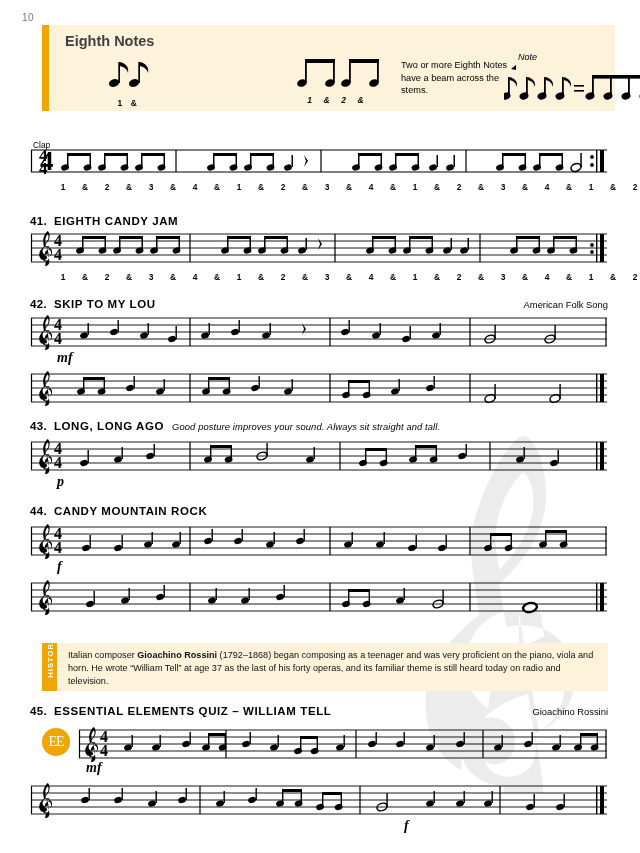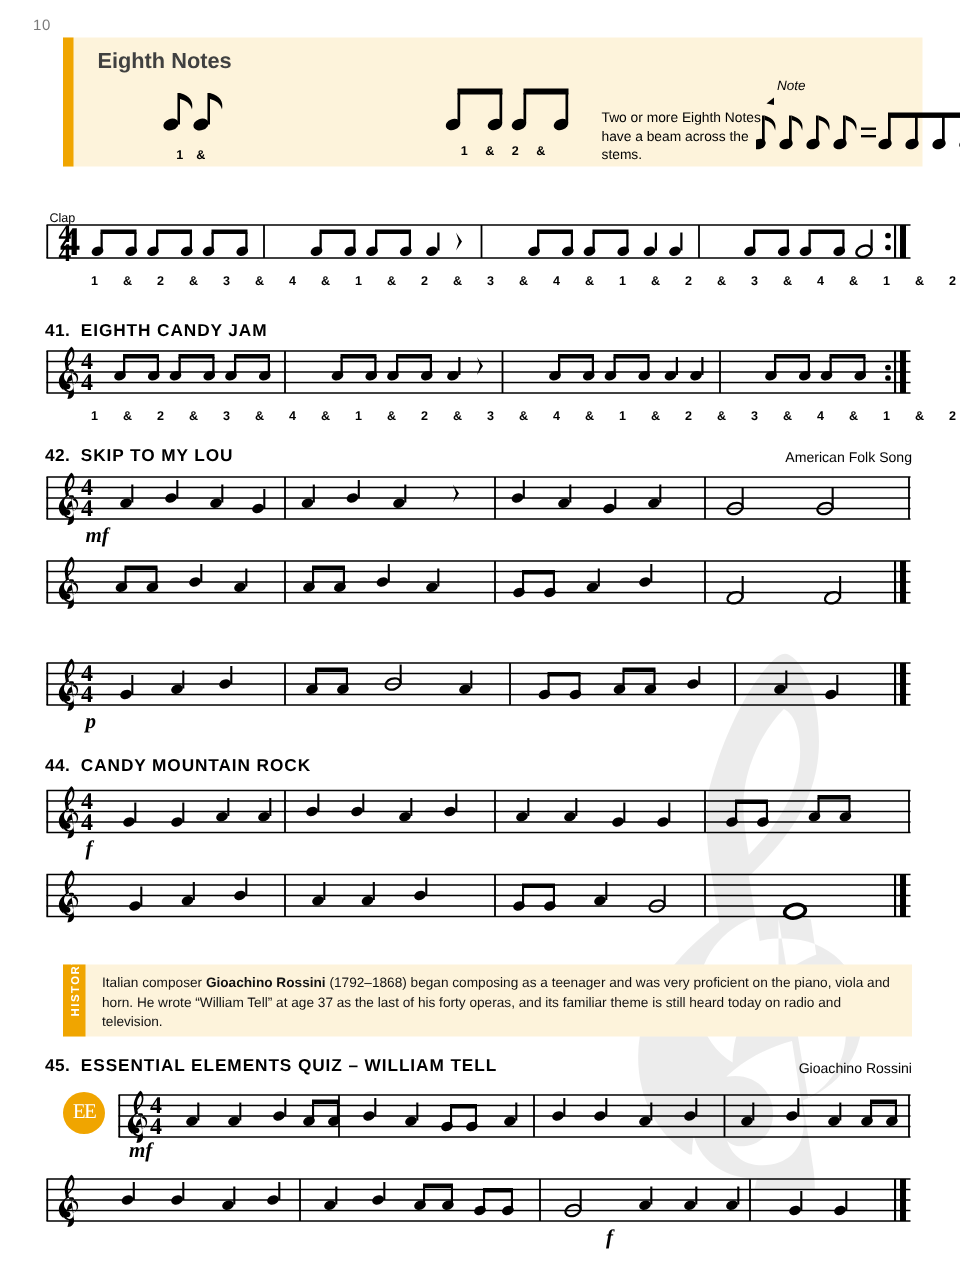--- a/index.html
+++ b/index.html
@@ -87,34 +87,35 @@
     letter-spacing: .4px;
   }
   .counts-a span { display:inline-block; width: 14px; text-align:center; }
 
   .concept-col-b {
     position: absolute;
     left: 248px;
     top: 28px;
     width: 96px;
     height: 52px;
+    font-style: italic;
   }
   .counts-b {
     position: absolute;
     left: 4px;
     top: 42px;
     font-size: 8.4px;
     font-weight: bold;
   }
   .counts-b span { display:inline-block; width: 17px; text-align:center; }
 
   .concept-col-c {
     position: absolute;
     left: 352px;
-    top: 47px;
+    top: 34px;
     width: 110px;
     font-size: 9.2px;
     line-height: 12.6px;
   }
 
   .concept-col-d {
     position: absolute;
     left: 455px;
     top: 28px;
     width: 150px;
@@ -696,20 +697,23 @@
           <rect x="403.5" y="8" width="1.4" height="12"></rect>
 
         <ellipse cx="460" cy="30.5" rx="5.2" ry="3.6" transform="rotate(-20 460 30.5)" fill="none" stroke="#000" stroke-width="1.5"></ellipse>
           <rect x="464.4" y="16" width="1.4" height="15"></rect>
         <ellipse cx="525" cy="30.5" rx="5.2" ry="3.6" transform="rotate(-20 525 30.5)" fill="none" stroke="#000" stroke-width="1.5"></ellipse>
           <rect x="529.4" y="16" width="1.4" height="15"></rect>
       </g>
     </svg>
   </div>
 
+  <div class="ex-head" style="left:30px; top:420px;">
+    <span class="ex-num">43.</span><span class="ex-title">LONG, LONG AGO</span><span class="ex-sub">Good posture improves your sound.  Always sit straight and tall.</span>
+  </div>
 
   <div class="staff-wrap" style="left:30px; top:436px;">
     <svg width="578" height="42" viewBox="0 0 578 42">
       <g stroke="#000" stroke-width="0.9">
         <line x1="1" y1="6" x2="577" y2="6"></line>
           <line x1="1" y1="13" x2="577" y2="13"></line>
         <line x1="1" y1="20" x2="577" y2="20"></line>
           <line x1="1" y1="27" x2="577" y2="27"></line>
         <line x1="1" y1="34" x2="577" y2="34"></line>
       </g>

